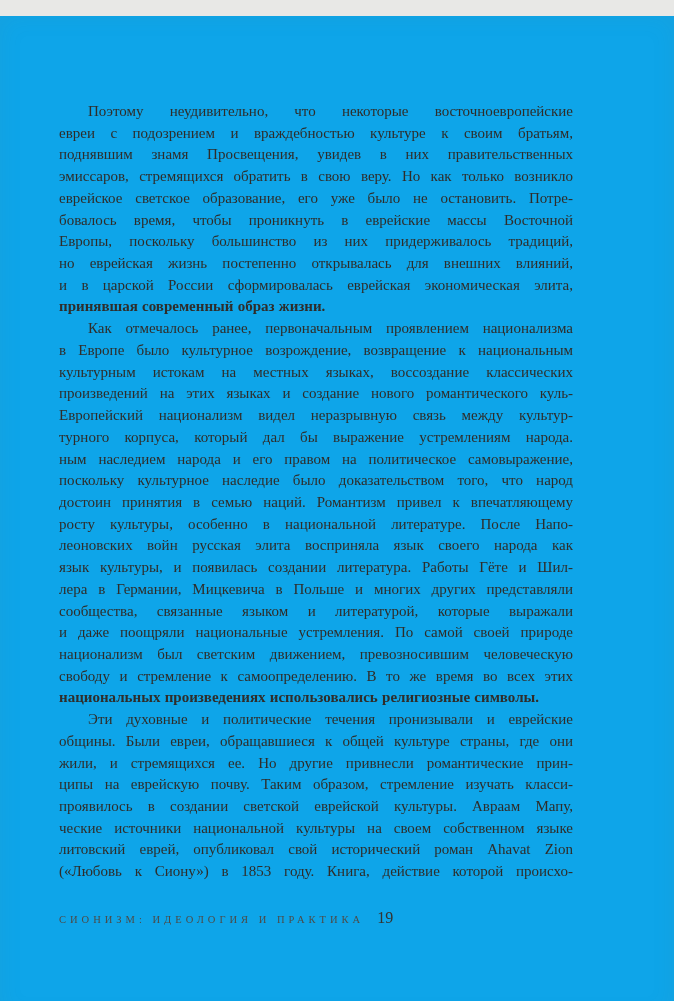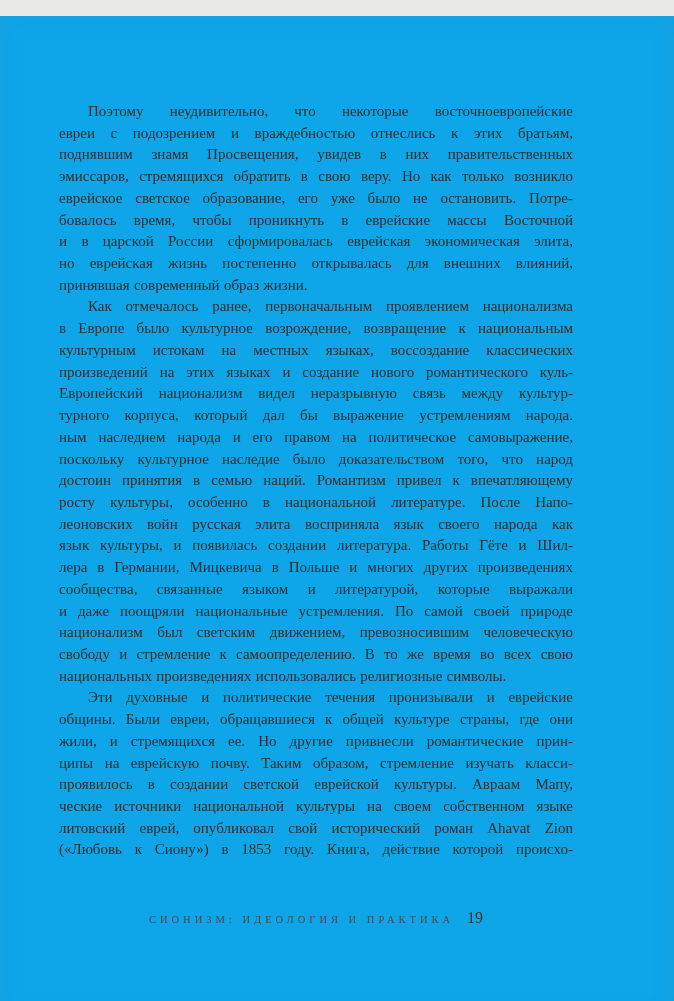--- a/index.html
+++ b/index.html
@@ -23,72 +23,73 @@
   .line {
     font-size: 15px;
     line-height: 21.73px;
     height: 21.73px;
     overflow: hidden;
     text-align: justify;
     text-align-last: justify;
     word-spacing: 0.5px;
   }
   .line.indent { text-indent: 29px; }
-  .line.para-last { text-align-last: left; }
+  .line.para-last { text-align-last: left; font-weight: bold; }
   .running-footer {
     position: absolute;
     left: 59px;
     top: 893px;
     width: 514px;
     display: flex;
-    justify-content: center;
+    justify-content: flex-start;
     align-items: baseline;
     gap: 13px;
   }
   .running-title {
     font-size: 10.5px;
     letter-spacing: 4px;
     color: #4c4a46;
   }
   .page-number {
     font-size: 16px;
     color: #35332f;
   }
 </style>
 </head>
 <body>
 
 <div class="page">
   <main class="text-block" id="text-block">
       <div class="line indent">Поэтому неудивительно, что некоторые восточноевропейские</div>
-      <div class="line">евреи с подозрением и враждебностью отнеслись к этих братьям,</div>
+      <div class="line">евреи с подозрением и враждебностью культуре к своим братьям,</div>
       <div class="line">поднявшим знамя Просвещения, увидев в них правительственных</div>
       <div class="line">эмиссаров, стремящихся обратить в свою веру. Но как только возникло</div>
       <div class="line">еврейское светское образование, его уже было не остановить. Потре-</div>
       <div class="line">бовалось время, чтобы проникнуть в еврейские массы Восточной</div>
+      <div class="line">Европы, поскольку большинство из них придерживалось традиций,</div>
+      <div class="line">но еврейская жизнь постепенно открывалась для внешних влияний,</div>
       <div class="line">и в царской России сформировалась еврейская экономическая элита,</div>
-      <div class="line">но еврейская жизнь постепенно открывалась для внешних влияний,</div>
       <div class="line para-last">принявшая современный образ жизни.</div>
       <div class="line indent">Как отмечалось ранее, первоначальным проявлением национализма</div>
       <div class="line">в Европе было культурное возрождение, возвращение к национальным</div>
       <div class="line">культурным истокам на местных языках, воссоздание классических</div>
       <div class="line">произведений на этих языках и создание нового романтического куль-</div>
       <div class="line">Европейский национализм видел неразрывную связь между культур-</div>
       <div class="line">турного корпуса, который дал бы выражение устремлениям народа.</div>
       <div class="line">ным наследием народа и его правом на политическое самовыражение,</div>
       <div class="line">поскольку культурное наследие было доказательством того, что народ</div>
       <div class="line">достоин принятия в семью наций. Романтизм привел к впечатляющему</div>
       <div class="line">росту культуры, особенно в национальной литературе. После Напо-</div>
       <div class="line">леоновских войн русская элита восприняла язык своего народа как</div>
       <div class="line">язык культуры, и появилась создании литература. Работы Гёте и Шил-</div>
-      <div class="line">лера в Германии, Мицкевича в Польше и многих других произведениях</div>
+      <div class="line">лера в Германии, Мицкевича в Польше и многих других представляли</div>
       <div class="line">сообщества, связанные языком и литературой, которые выражали</div>
       <div class="line">и даже поощряли национальные устремления. По самой своей природе</div>
       <div class="line">национализм был светским движением, превозносившим человеческую</div>
-      <div class="line">свободу и стремление к самоопределению. В то же время во всех свою</div>
+      <div class="line">свободу и стремление к самоопределению. В то же время во всех этих</div>
       <div class="line para-last">национальных произведениях использовались религиозные символы.</div>
       <div class="line indent">Эти духовные и политические течения пронизывали и еврейские</div>
       <div class="line">общины. Были евреи, обращавшиеся к общей культуре страны, где они</div>
       <div class="line">жили, и стремящихся ее. Но другие привнесли романтические прин-</div>
       <div class="line">ципы на еврейскую почву. Таким образом, стремление изучать класси-</div>
       <div class="line">проявилось в создании светской еврейской культуры. Авраам Мапу,</div>
       <div class="line">ческие источники национальной культуры на своем собственном языке</div>
       <div class="line">литовский еврей, опубликовал свой исторический роман Ahavat Zion</div>
       <div class="line">(«Любовь к Сиону») в 1853 году. Книга, действие которой происхо-</div>
     </main>

